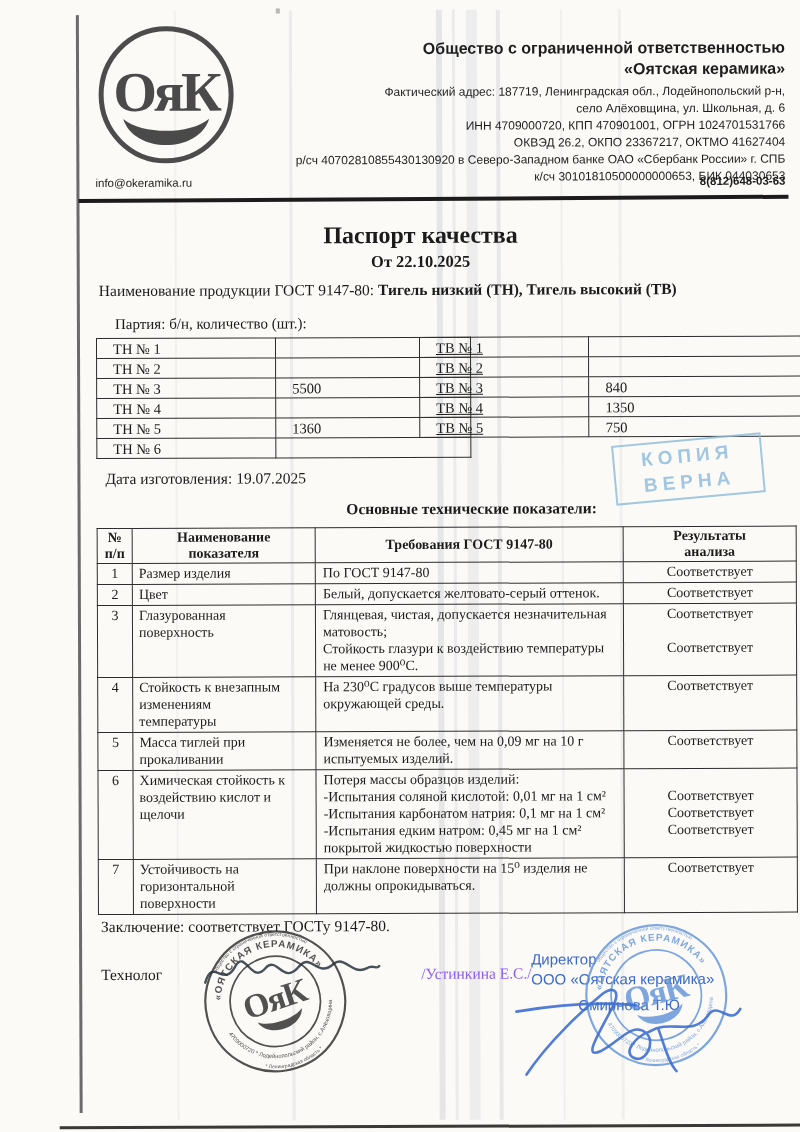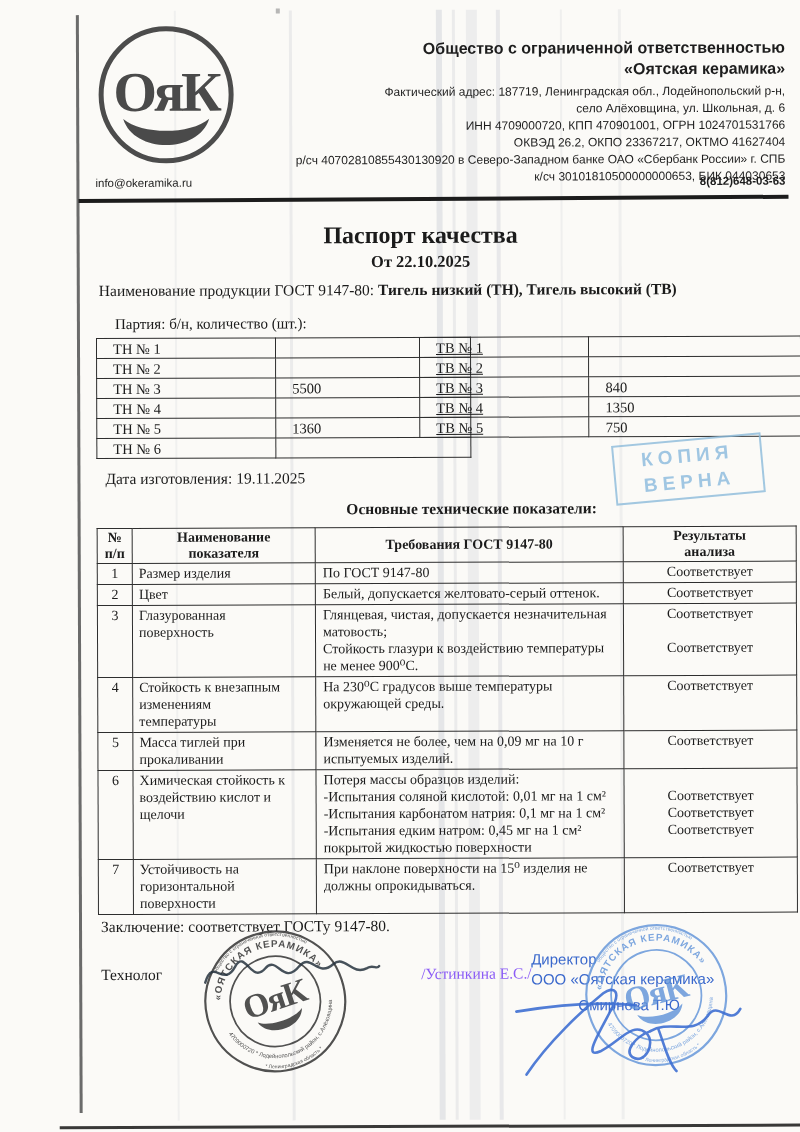--- a/index.html
+++ b/index.html
@@ -164,21 +164,21 @@
             <td class="b-label">ТВ № 4</td>
             <td class="b-value">1350</td>
           </tr>
           <tr>
             <td class="b-label">ТВ № 5</td>
             <td class="b-value">750</td>
           </tr>
         </tbody>
     </table>
 
-    <div class="abs mfg-date">Дата изготовления: 19.11.2025</div>
+    <div class="abs mfg-date">Дата изготовления: 19.07.2025</div>
 
     <div class="abs copy-stamp">
       <div style="margin-top:2px;">КОПИЯ</div>
       <div>ВЕРНА</div>
     </div>
 
     <div class="abs tech-caption">Основные технические показатели:</div>
     <table class="abs tech-table">
       <thead>
         <tr>

